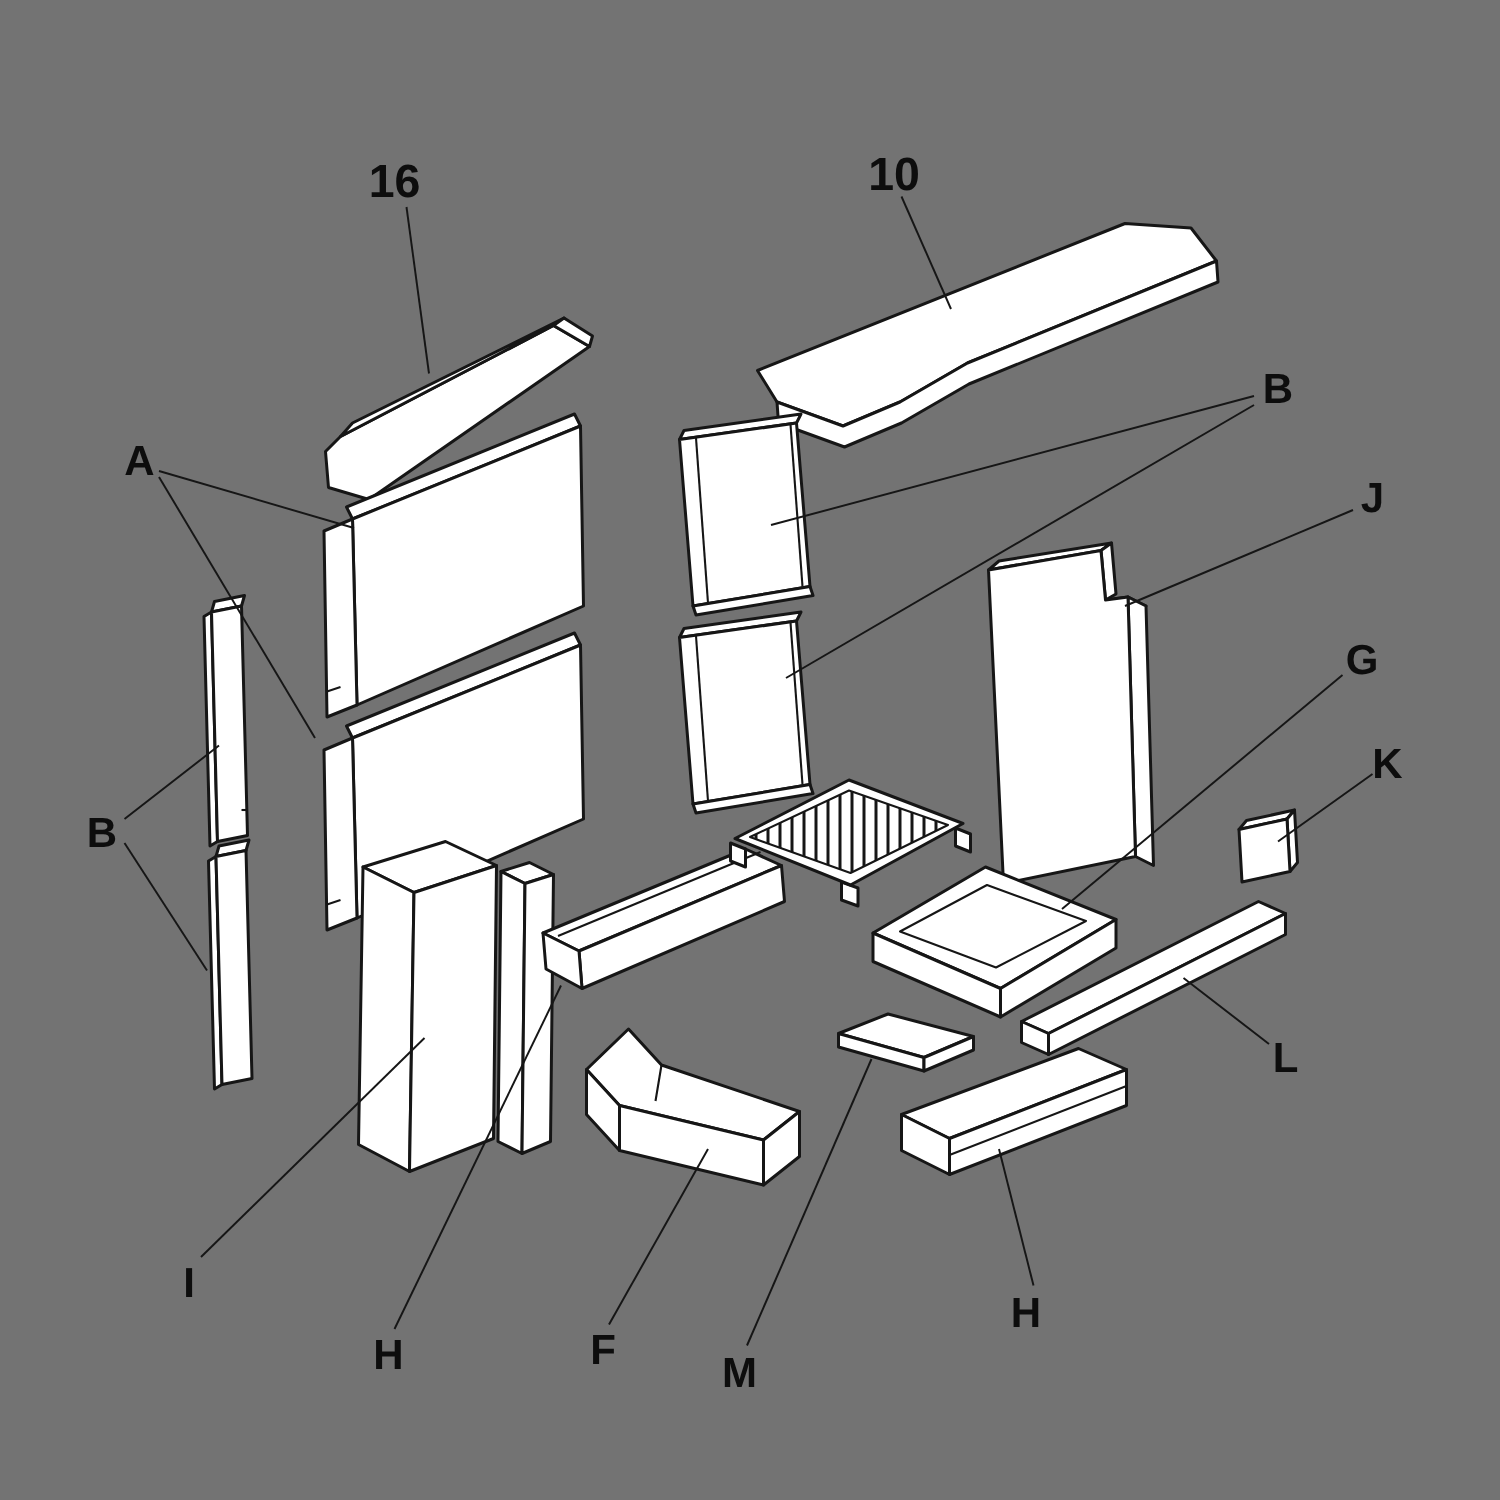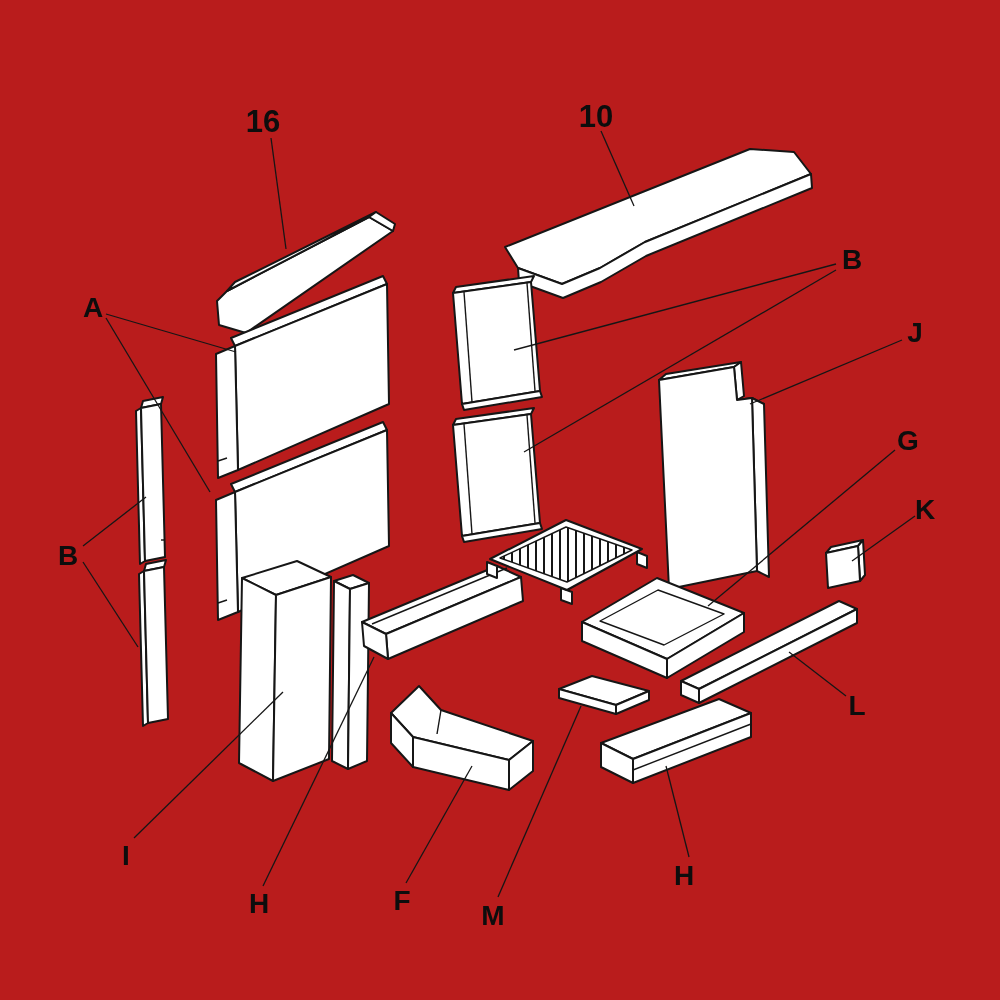--- a/index.html
+++ b/index.html
@@ -1,16 +1,16 @@
 <!DOCTYPE html>
 <html><head>
 <meta charset="utf-8">
 <style>
   html,body{margin:0;padding:0;background:#ffffff;}
-  .stage{position:relative;width:1000px;height:1000px;background:#b91c1c;overflow:hidden;}
+  .stage{position:relative;width:1000px;height:1000px;background:#737373;overflow:hidden;}
   svg{display:block;}
   .part{fill:#ffffff;stroke:#161616;stroke-width:2;stroke-linejoin:round;}
   .detail{fill:none;stroke:#161616;stroke-width:1.4;stroke-linejoin:round;}
   .leader{stroke:#161616;stroke-width:1.3;fill:none;}
   .slat{stroke:#161616;stroke-width:2;}
   .lbl{font-family:"Liberation Sans",sans-serif;font-weight:700;fill:#0d0d0d;font-size:28px;text-anchor:middle;dominant-baseline:central;}
   .lbl.big{font-size:31px;}
 </style>
 </head>
 <body>

